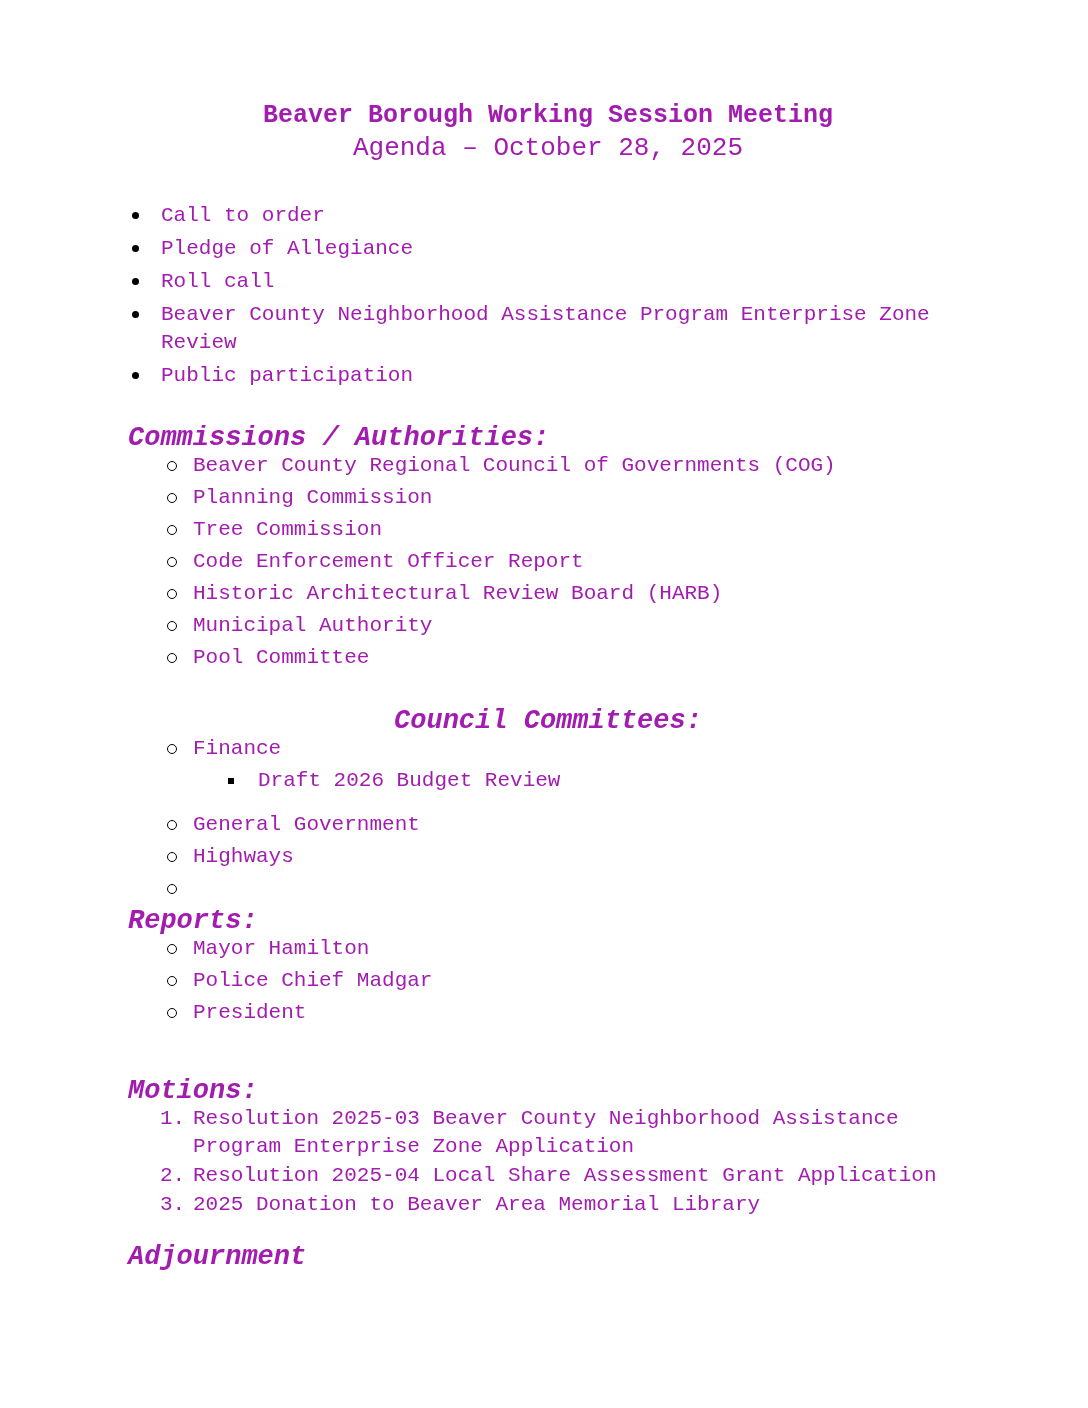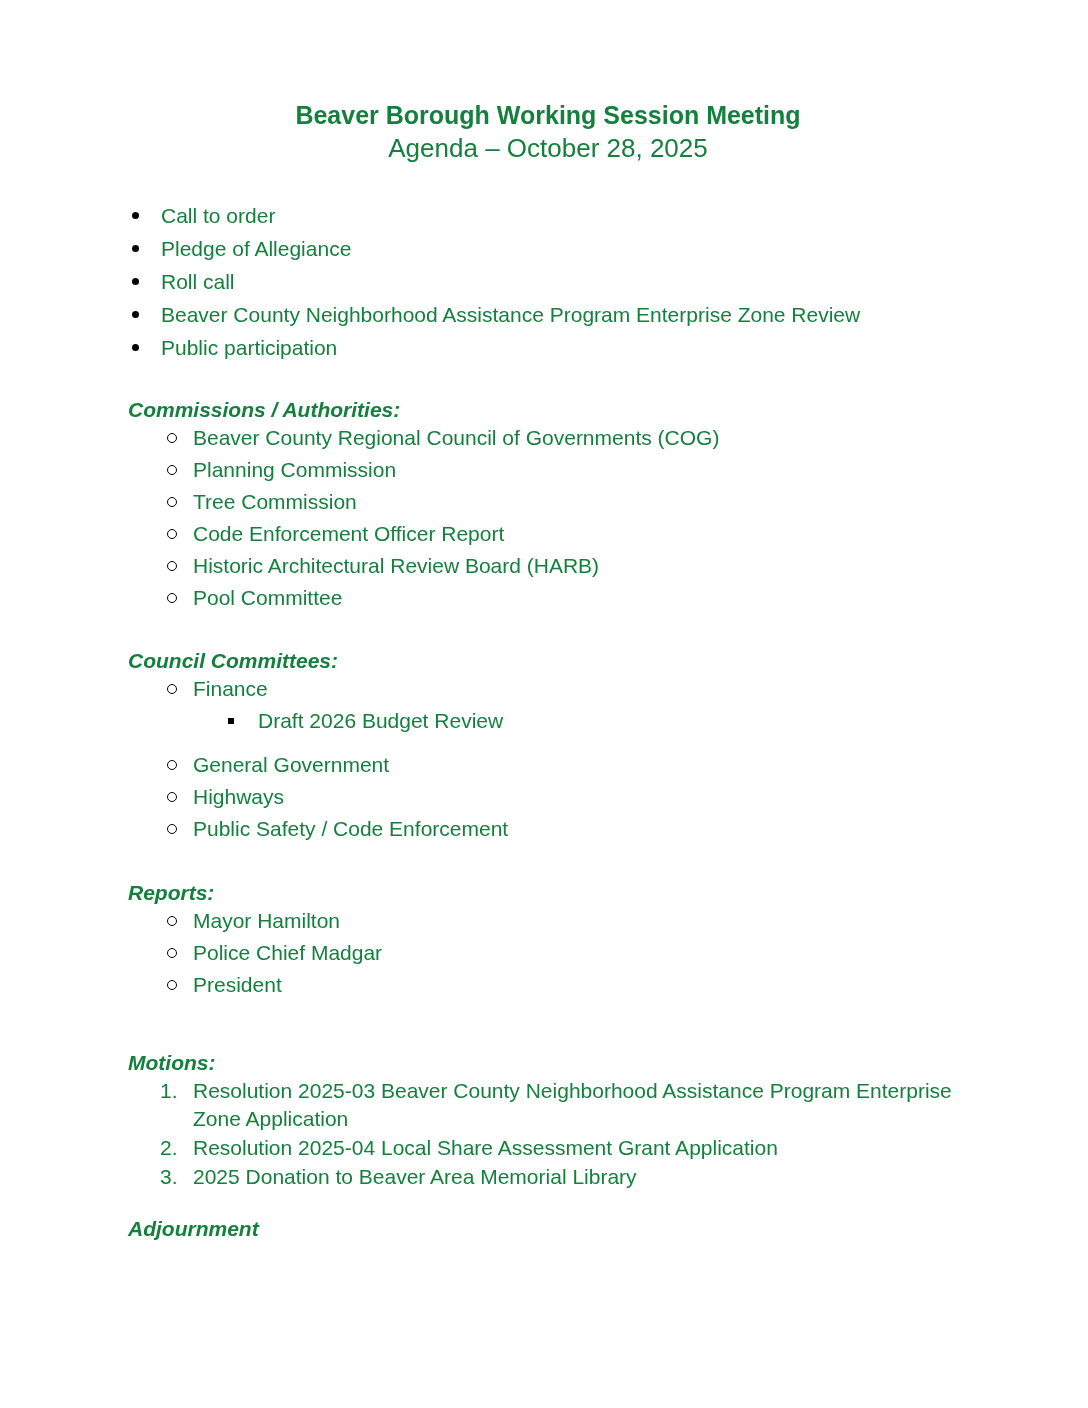--- a/index.html
+++ b/index.html
@@ -6,22 +6,22 @@
     margin: 0;
     padding: 0;
     background: #ffffff;
   }
   .page {
     position: relative;
     width: 1088px;
     height: 1408px;
     box-sizing: border-box;
     background: #ffffff;
-    color: #15803d;
-    font-family: Liberation Sans, sans-serif;
+    color: #a21caf;
+    font-family: Liberation Mono, monospace;
     font-size: 21px;
     line-height: 28px;
     padding: 100px 120px 0 128px;
     overflow: hidden;
   }
   .doc-title {
     margin: 0;
     font-size: 25px;
     line-height: 31px;
     font-weight: 700;
@@ -42,27 +42,27 @@
   .list-l1 > li { padding-left: 33px; margin-bottom: 5px; }
   .bullet-dot {
     position: absolute; left: 4px; top: 10px;
     width: 7px; height: 7px;
     background: #000; border-radius: 50%;
   }
 
   
   .section-heading {
     margin: 0;
-    font-size: 21px;
+    font-size: 27px;
     line-height: 28px;
     font-weight: 700;
     font-style: italic;
   }
   .gap-a { margin-top: 34px; }
-  .gap-b { margin-top: 35px; }
+  .gap-b { margin-top: 35px; text-align: center; }
   .gap-c { margin-top: 36px; }
   .gap-d { margin-top: 50px; }
   .gap-e { margin-top: 24px; }
 
   
   .list-l2 > li { padding-left: 65px; margin-bottom: 4px; }
   .bullet-circle {
     position: absolute; left: 39px; top: 9px;
     width: 10px; height: 10px;
     border: 1.5px solid #000; border-radius: 50%;
@@ -128,20 +128,24 @@
       <span class="bullet-circle"></span>
       <span>Tree Commission</span>
     </li>
     <li>
       <span class="bullet-circle"></span>
       <span>Code Enforcement Officer Report</span>
     </li>
     <li>
       <span class="bullet-circle"></span>
       <span>Historic Architectural Review Board (HARB)</span>
+    </li>
+    <li>
+      <span class="bullet-circle"></span>
+      <span>Municipal Authority</span>
     </li>
     <li>
       <span class="bullet-circle"></span>
       <span>Pool Committee</span>
     </li>
   </ul>
 
   <h3 class="section-heading gap-b">Council Committees:</h3>
   <ul class="list-l2">
     <li>
@@ -157,21 +161,20 @@
     <li>
       <span class="bullet-circle"></span>
       <span>General Government</span>
     </li>
     <li>
       <span class="bullet-circle"></span>
       <span>Highways</span>
     </li>
     <li>
       <span class="bullet-circle"></span>
-      <span>Public Safety / Code Enforcement</span>
     </li>
   </ul>
 
   <h3 class="section-heading gap-c">Reports:</h3>
   <ul class="list-l2">
     <li>
       <span class="bullet-circle"></span>
       <span>Mayor Hamilton</span>
     </li>
     <li>

